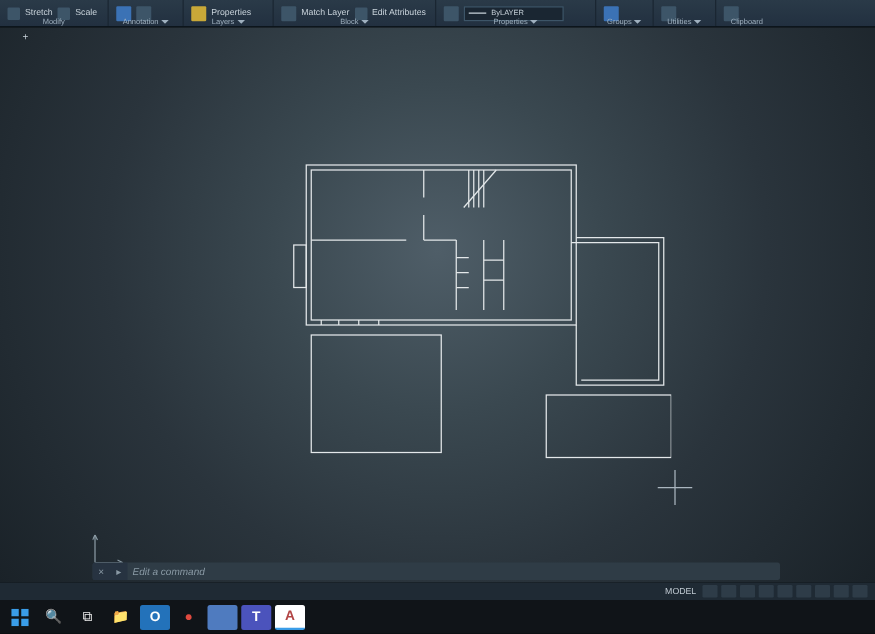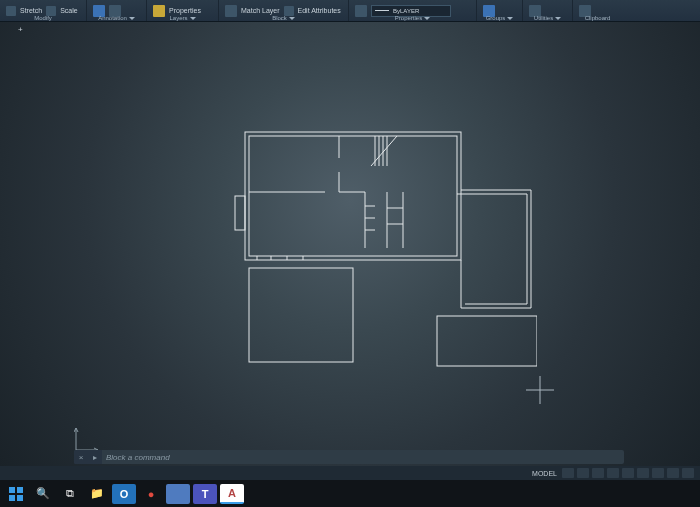--- a/index.html
+++ b/index.html
@@ -225,21 +225,21 @@
   </svg>
 
   <svg class="crosshair" viewBox="0 0 28 28">
     <line x1="0" y1="14" x2="28" y2="14"></line>
     <line x1="14" y1="0" x2="14" y2="28"></line>
   </svg>
 
   <div class="cmdline">
     <span class="cmd-btn">×</span>
     <span class="cmd-btn">▸</span>
-    <span class="cmd-prompt">Block a command</span>
+    <span class="cmd-prompt">Edit a command</span>
   </div>
 </div>
 
 <div class="statusbar">
   <span class="sb-text">MODEL</span>
   <span class="sb-item"></span>
   <span class="sb-item"></span>
   <span class="sb-item"></span>
   <span class="sb-item"></span>
   <span class="sb-item"></span>

